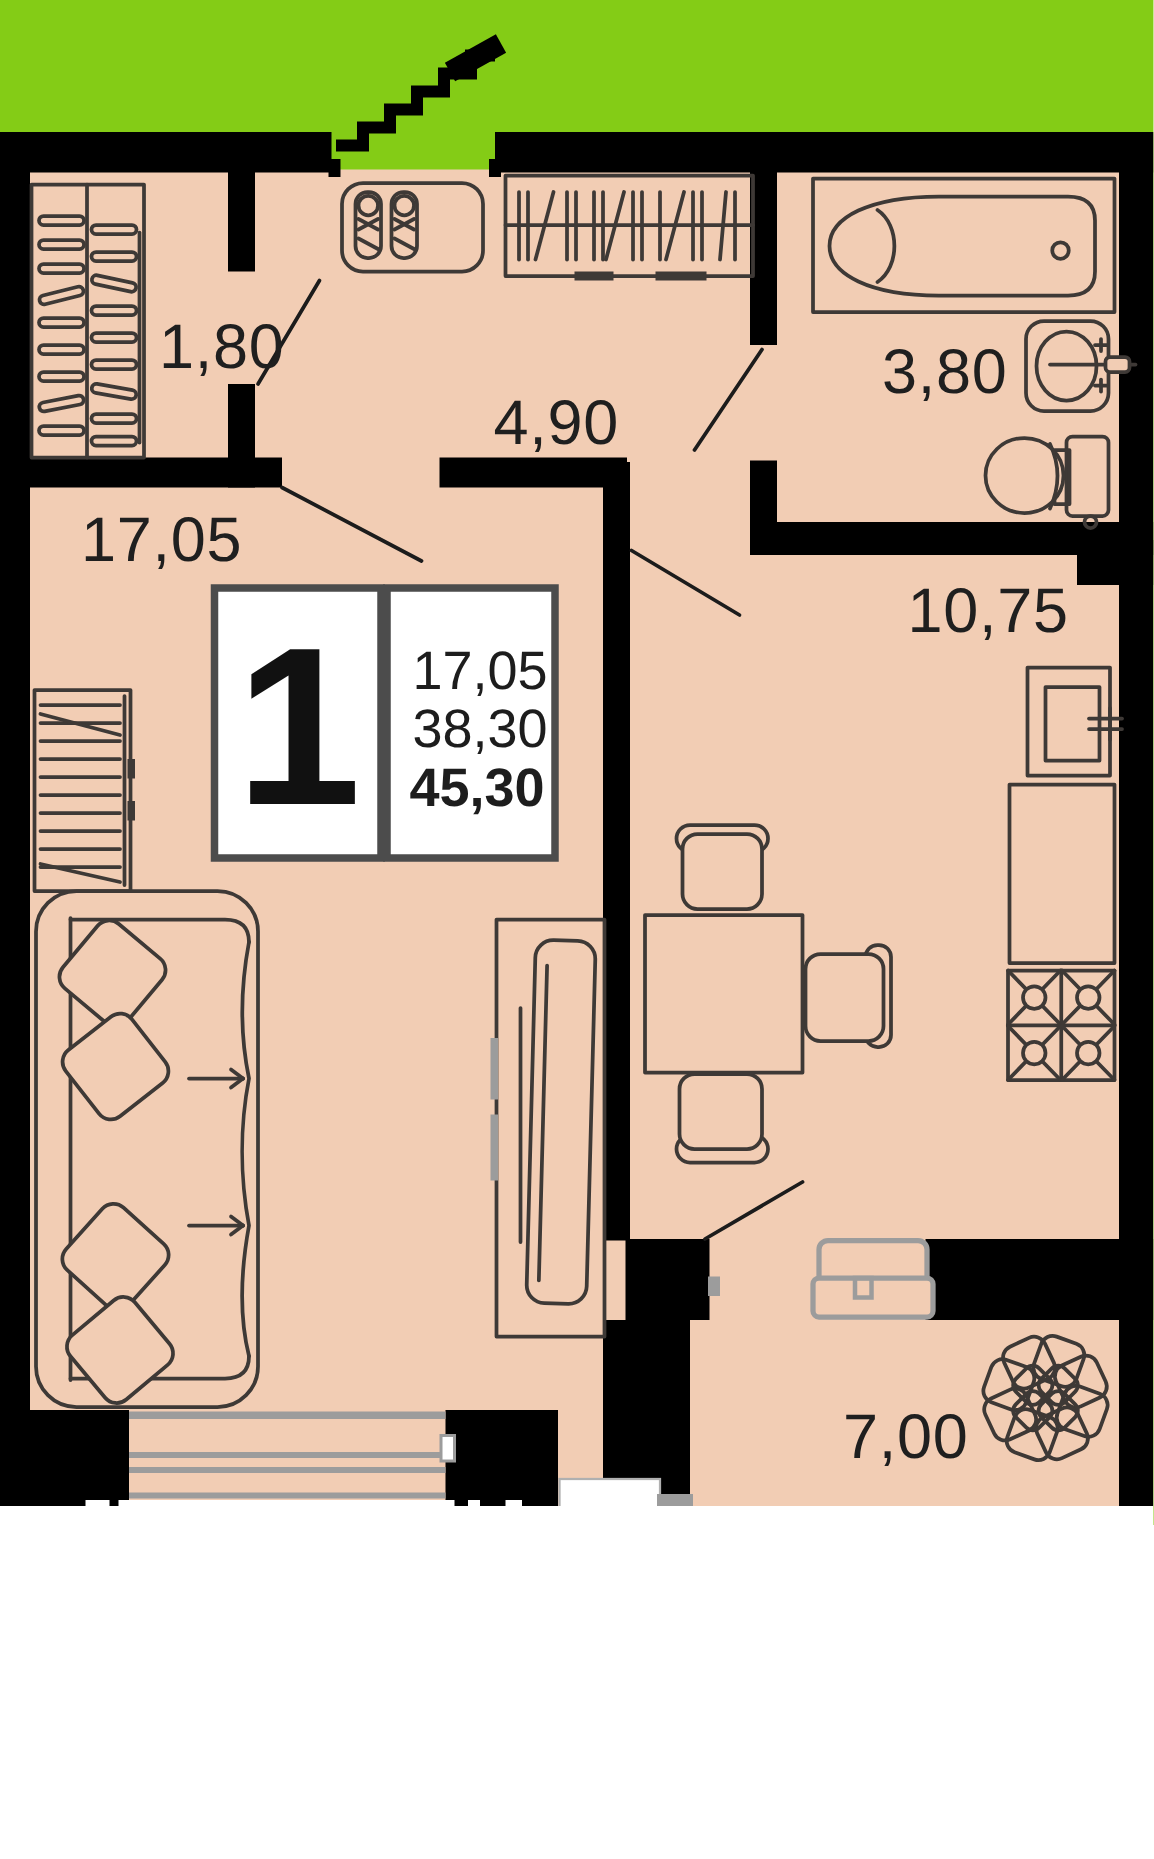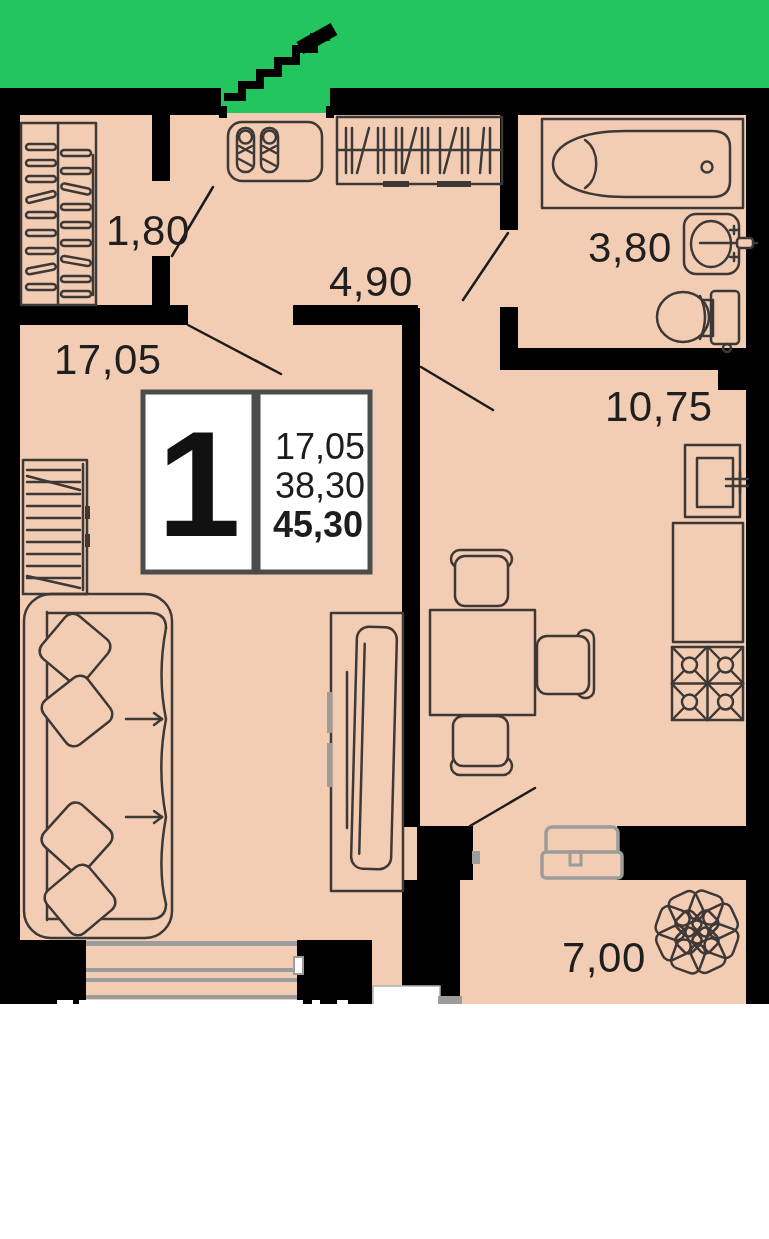--- a/index.html
+++ b/index.html
@@ -1,16 +1,16 @@
 <!DOCTYPE html>
 <html style="--floor: #f2cdb4; --wall: #000000; --outline: #3e3936; --glazing: #9c9c9c; --label: #1f1f1f; --info_border: #4c4c4c;"><head>
 <meta charset="utf-8">
 <style>
   html,body{margin:0;padding:0;background:#fff;}
-  .stage{position:relative;width:769px;height:1004px;background:#22c55e;overflow:hidden;
+  .stage{position:relative;width:769px;height:1004px;background:#84cc16;overflow:hidden;
          font-family:"Liberation Sans",sans-serif;}
   svg{display:block;}
   .wall{fill:var(--wall);}
   .floor{fill:var(--floor);}
   .whited{fill:#ffffff;}
   .fs{fill:none;stroke:var(--outline);stroke-width:2.5;stroke-linejoin:round;stroke-linecap:round;}
   .ff{fill:var(--floor);stroke:var(--outline);stroke-width:2.5;stroke-linejoin:round;}
   .fd{fill:var(--outline);}
   .gf{fill:var(--glazing);}
   .door{stroke:#1c1c1c;stroke-width:2.5;stroke-linecap:round;}

